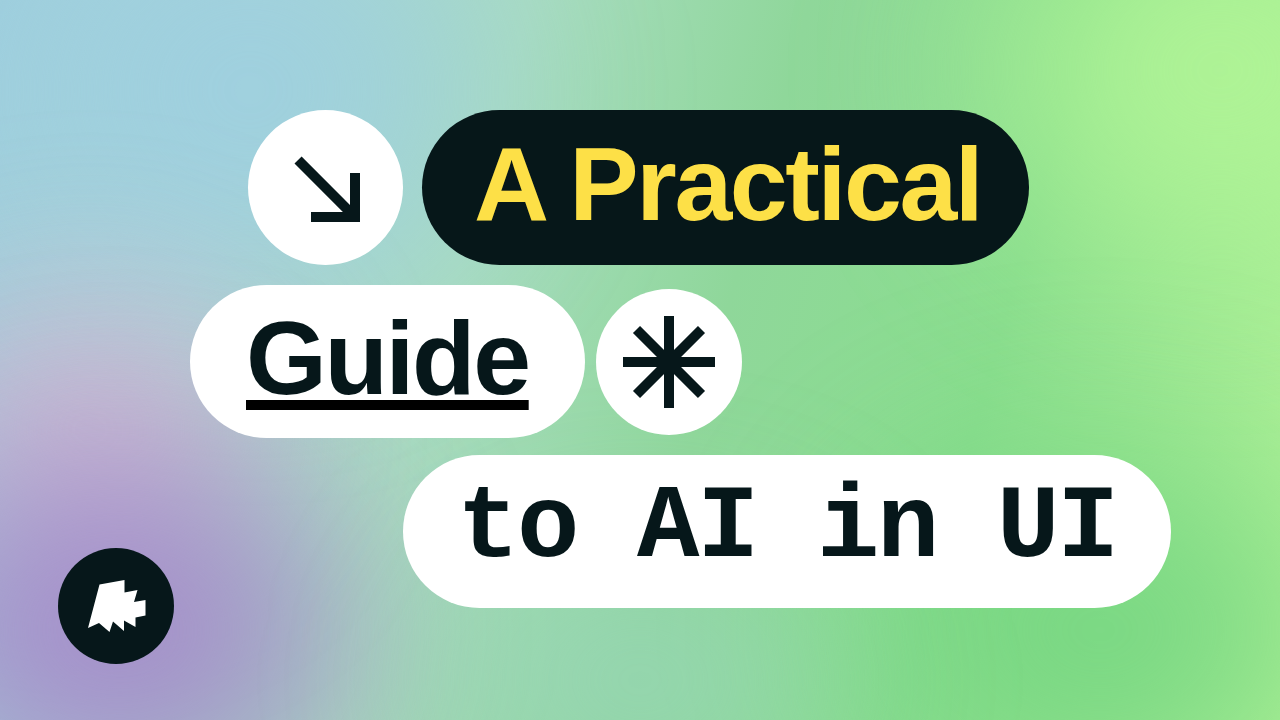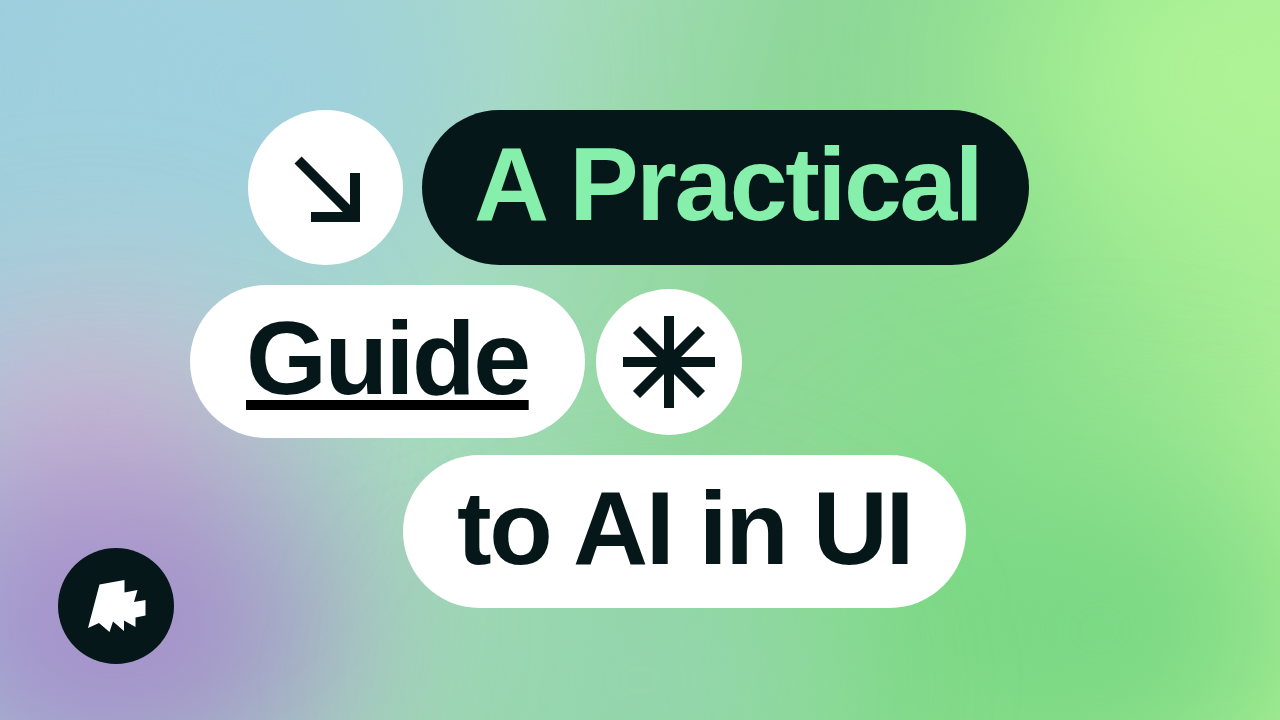--- a/index.html
+++ b/index.html
@@ -94,21 +94,21 @@
     font-size: 104px;
     font-weight: 700;
     letter-spacing: -2.4px;
     line-height: 1;
     display: block;
     transform: translateY(-4px);
   }
   .pill-dark {
     background: #061719;
   }
-  .pill-dark .pill-text { color: #86efac; }
+  .pill-dark .pill-text { color: #fde047; }
   .pill-light {
     background: #ffffff;
   }
   .pill-light .pill-text { color: #06171a; }
 
   .circle {
     border-radius: 50%;
     background: #ffffff;
     display: flex;
     align-items: center;
@@ -133,20 +133,21 @@
   #asterisk-circle {
     width: 146px;
     height: 146px;
     margin-left: 11px;
   }
   
   #row3 { left: 403px; top: 455px; }
   #pill-line3 {
     height: 153px;
     padding: 0 54px;
+    font-family: Liberation Mono, monospace;
   }
 
   
   #logo-badge {
     position: absolute;
     left: 58px;
     top: 548px;
     width: 116px;
     height: 116px;
     border-radius: 50%;

